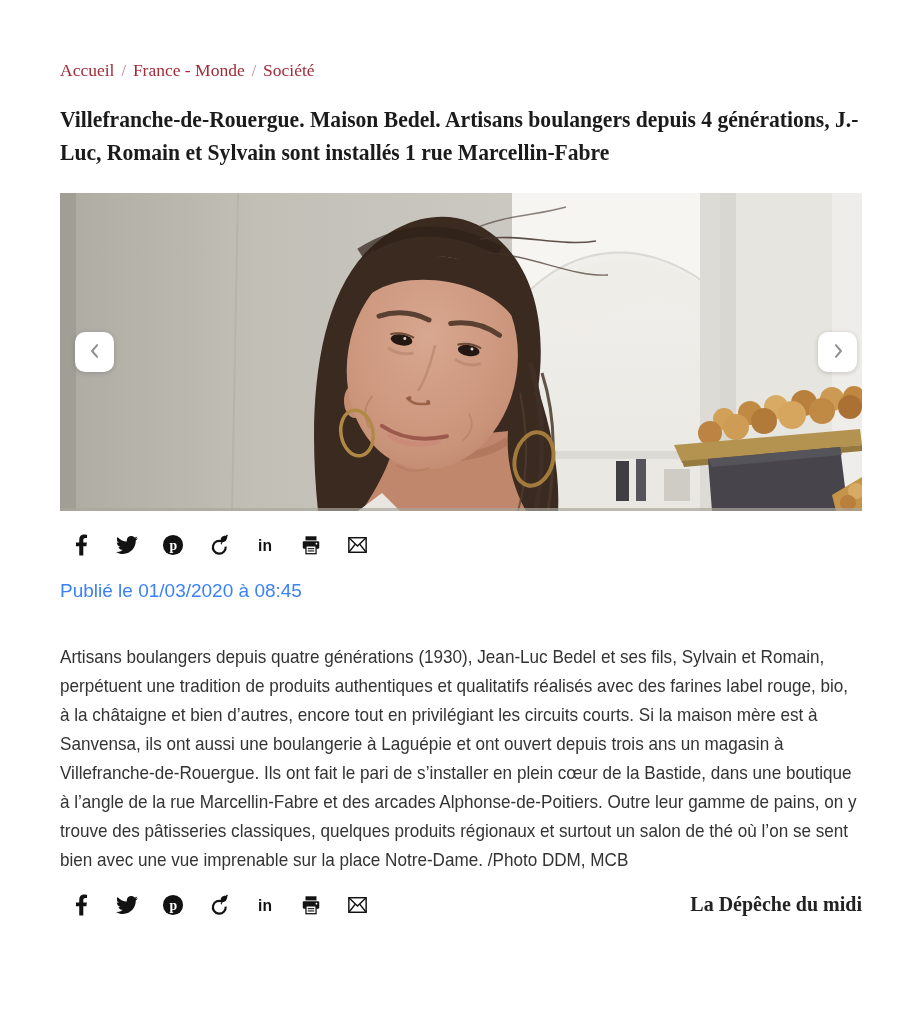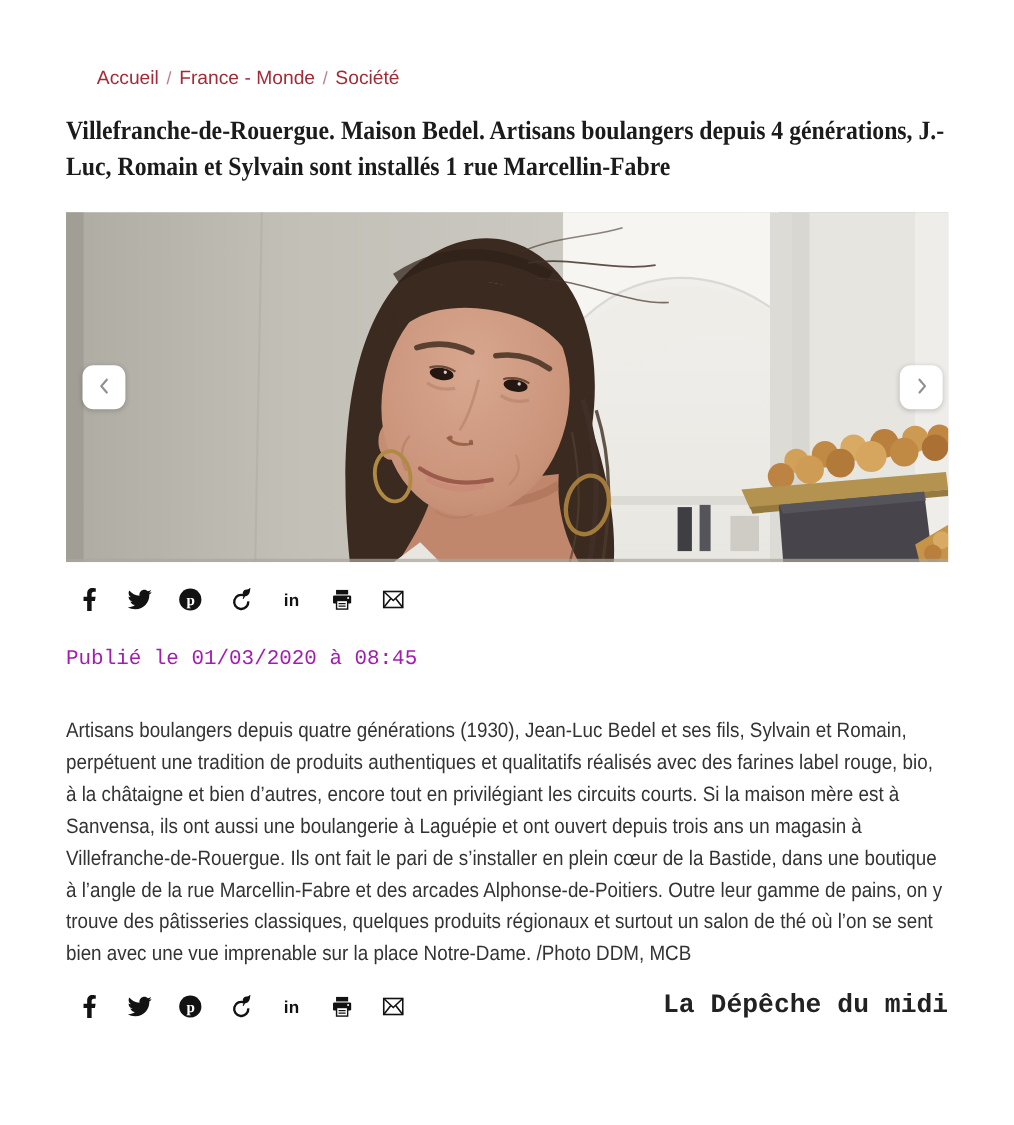--- a/index.html
+++ b/index.html
@@ -9,24 +9,23 @@
     width: 922px;
     height: 1023px;
     background: #ffffff;
     overflow: hidden;
     font-family: "Liberation Sans", sans-serif;
   }
   .content { width: 802px; margin: 0 60px; padding-top: 60px; }
 
   
   .breadcrumb {
-    font-family: Liberation Sans, sans-serif;
+    font-family: Liberation Serif, serif;
     font-size: 17.5px;
     color: #a32b38;
-    margin-left: 28px;
   }
   .breadcrumb .crumb { color: #a32b38; cursor: pointer; }
   .breadcrumb .sep { color: #bb7e86; padding: 0 7px; font-size: 16px; }
 
   
   .title {
     margin: 22px 0 0 0;
     font-family: "Liberation Serif", serif;
     font-weight: 700;
     font-size: 24px;
@@ -57,40 +56,40 @@
     color: #121212; background: none; border: none; padding: 0; cursor: pointer;
   }
   .share-btn svg { display: block; }
 
   
   .tags { margin-top: 26px; font-weight: 700; font-size: 19px; color: #b6202f; }
   .tags .tag-link { color: #b6202f; cursor: pointer; }
 
   
   .published {
-    margin-top: 32px;
-    font-family: Liberation Mono, monospace;
-    font-size: 19px; color: #a21caf;
+    margin-top: 24px;
+    font-family: Liberation Sans, sans-serif;
+    font-size: 19px; color: #3b82f6;
   }
 
   
   .body-text {
     margin-top: 40px;
     font-size: 19px; line-height: 29px; color: #333333;
     width: 891px;
     transform: scaleX(0.9);
     transform-origin: left top;
   }
 
   
   .footer-row { margin-top: 12px; display: flex; align-items: center; justify-content: space-between; }
   .footer-row .share-row { margin-top: 0; }
   .source {
-    font-family: Liberation Mono, monospace;
-    font-weight: 700; font-size: 24px; color: #222222;
+    font-family: Liberation Serif, serif;
+    font-weight: 700; font-size: 20px; color: #222222;
   }
 </style>
 </head>
 <body>
 
 <div class="page">
   <div class="content">
 
     <nav class="breadcrumb">
       <span class="crumb">Accueil</span><span class="sep">/</span><span class="crumb">France - Monde</span><span class="sep">/</span><span class="crumb">Société</span>

